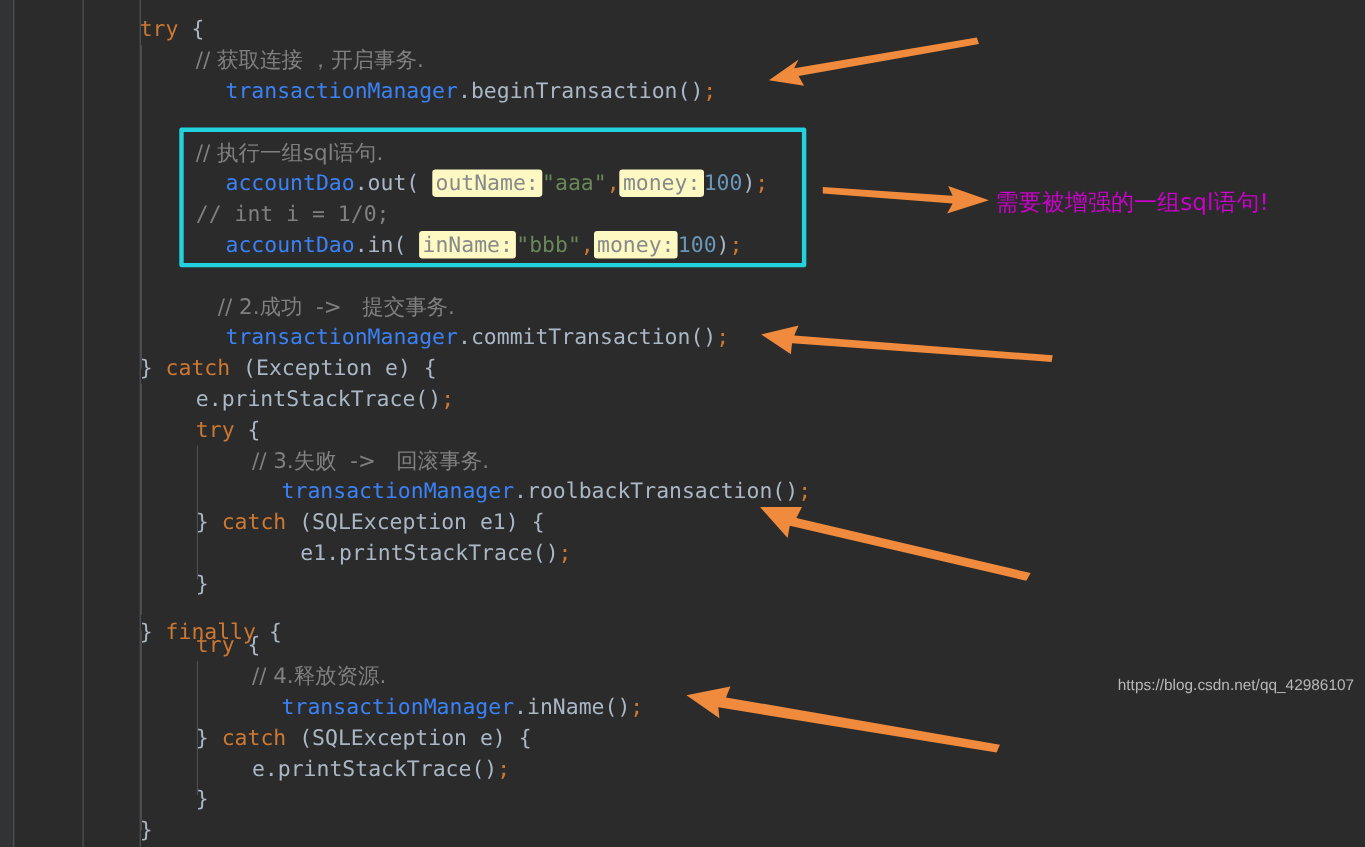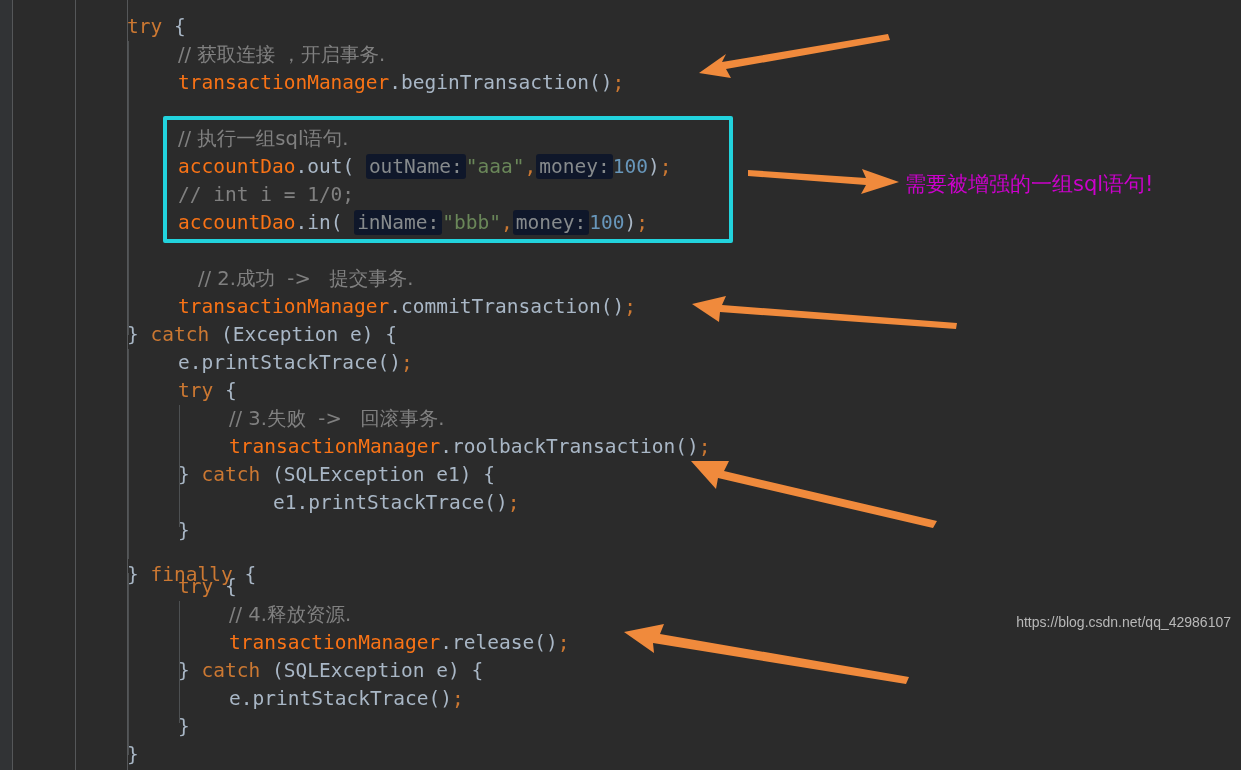--- a/index.html
+++ b/index.html
@@ -47,31 +47,31 @@
   
   .indent-guide {
     position:absolute;
     width:1px;
     background:#4D5052;
   }
 
   
   .kw    { color:#CC7832; }
   .ident { color:#A9B7C6; }
-  .field { color:#f97316; }
+  .field { color:#3b82f6;margin-left:27px; }
   .meth  { color:#A9B7C6; }
   .cmt   { color:#808080; }
   .str   { color:#6A8759; }
   .num   { color:#6897BB; }
   .punc  { color:#A9B7C6; }
   .semi  { color:#CC7832; }
   .paren { color:#A9B7C6; }
   .hint {
     color:#868A8C;
-    background:#0f172a;
+    background:#fef9c3;
     border-radius:3px;
     padding:1px 3px;
   }
 
   
   .cyan-box {
     position:absolute;
     border:4px solid #22D3DD;
     border-radius:2px;
     pointer-events:none;
@@ -153,21 +153,21 @@
     <div class="line" style="top:489px; left:229px;margin-left:44px;"><span class="ident">e1.printStackTrace</span><span class="paren">()</span><span class="semi">;</span></div>
 
     <div class="line" style="top:517px; left:178px;"><span class="punc">}</span></div>
 
     <div class="line" style="top:561px; left:127px;"><span class="punc">}</span> <span class="kw">finally</span> <span class="punc">{</span></div>
 
     <div class="line" style="top:573px; left:178px;"><span class="kw">try</span> <span class="punc">{</span></div>
 
     <div class="line cmt" style="top:601px; left:229px; font-family:'DejaVu Sans', sans-serif;"><span>// 4.释放资源.</span></div>
 
-    <div class="line" style="top:629px; left:229px;"><span class="field">transactionManager</span><span class="punc">.</span><span class="meth">release</span><span class="paren">()</span><span class="semi">;</span></div>
+    <div class="line" style="top:629px; left:229px;"><span class="field">transactionManager</span><span class="punc">.</span><span class="meth">inName</span><span class="paren">()</span><span class="semi">;</span></div>
 
     <div class="line" style="top:657px; left:178px;"><span class="punc">}</span> <span class="kw">catch</span> <span class="ident">(SQLException e)</span> <span class="punc">{</span></div>
 
     <div class="line" style="top:685px; left:229px;"><span class="ident">e.printStackTrace</span><span class="paren">()</span><span class="semi">;</span></div>
 
     <div class="line" style="top:713px; left:178px;"><span class="punc">}</span></div>
 
     <div class="line" style="top:741px; left:127px;"><span class="punc">}</span></div>
 
   </div>

